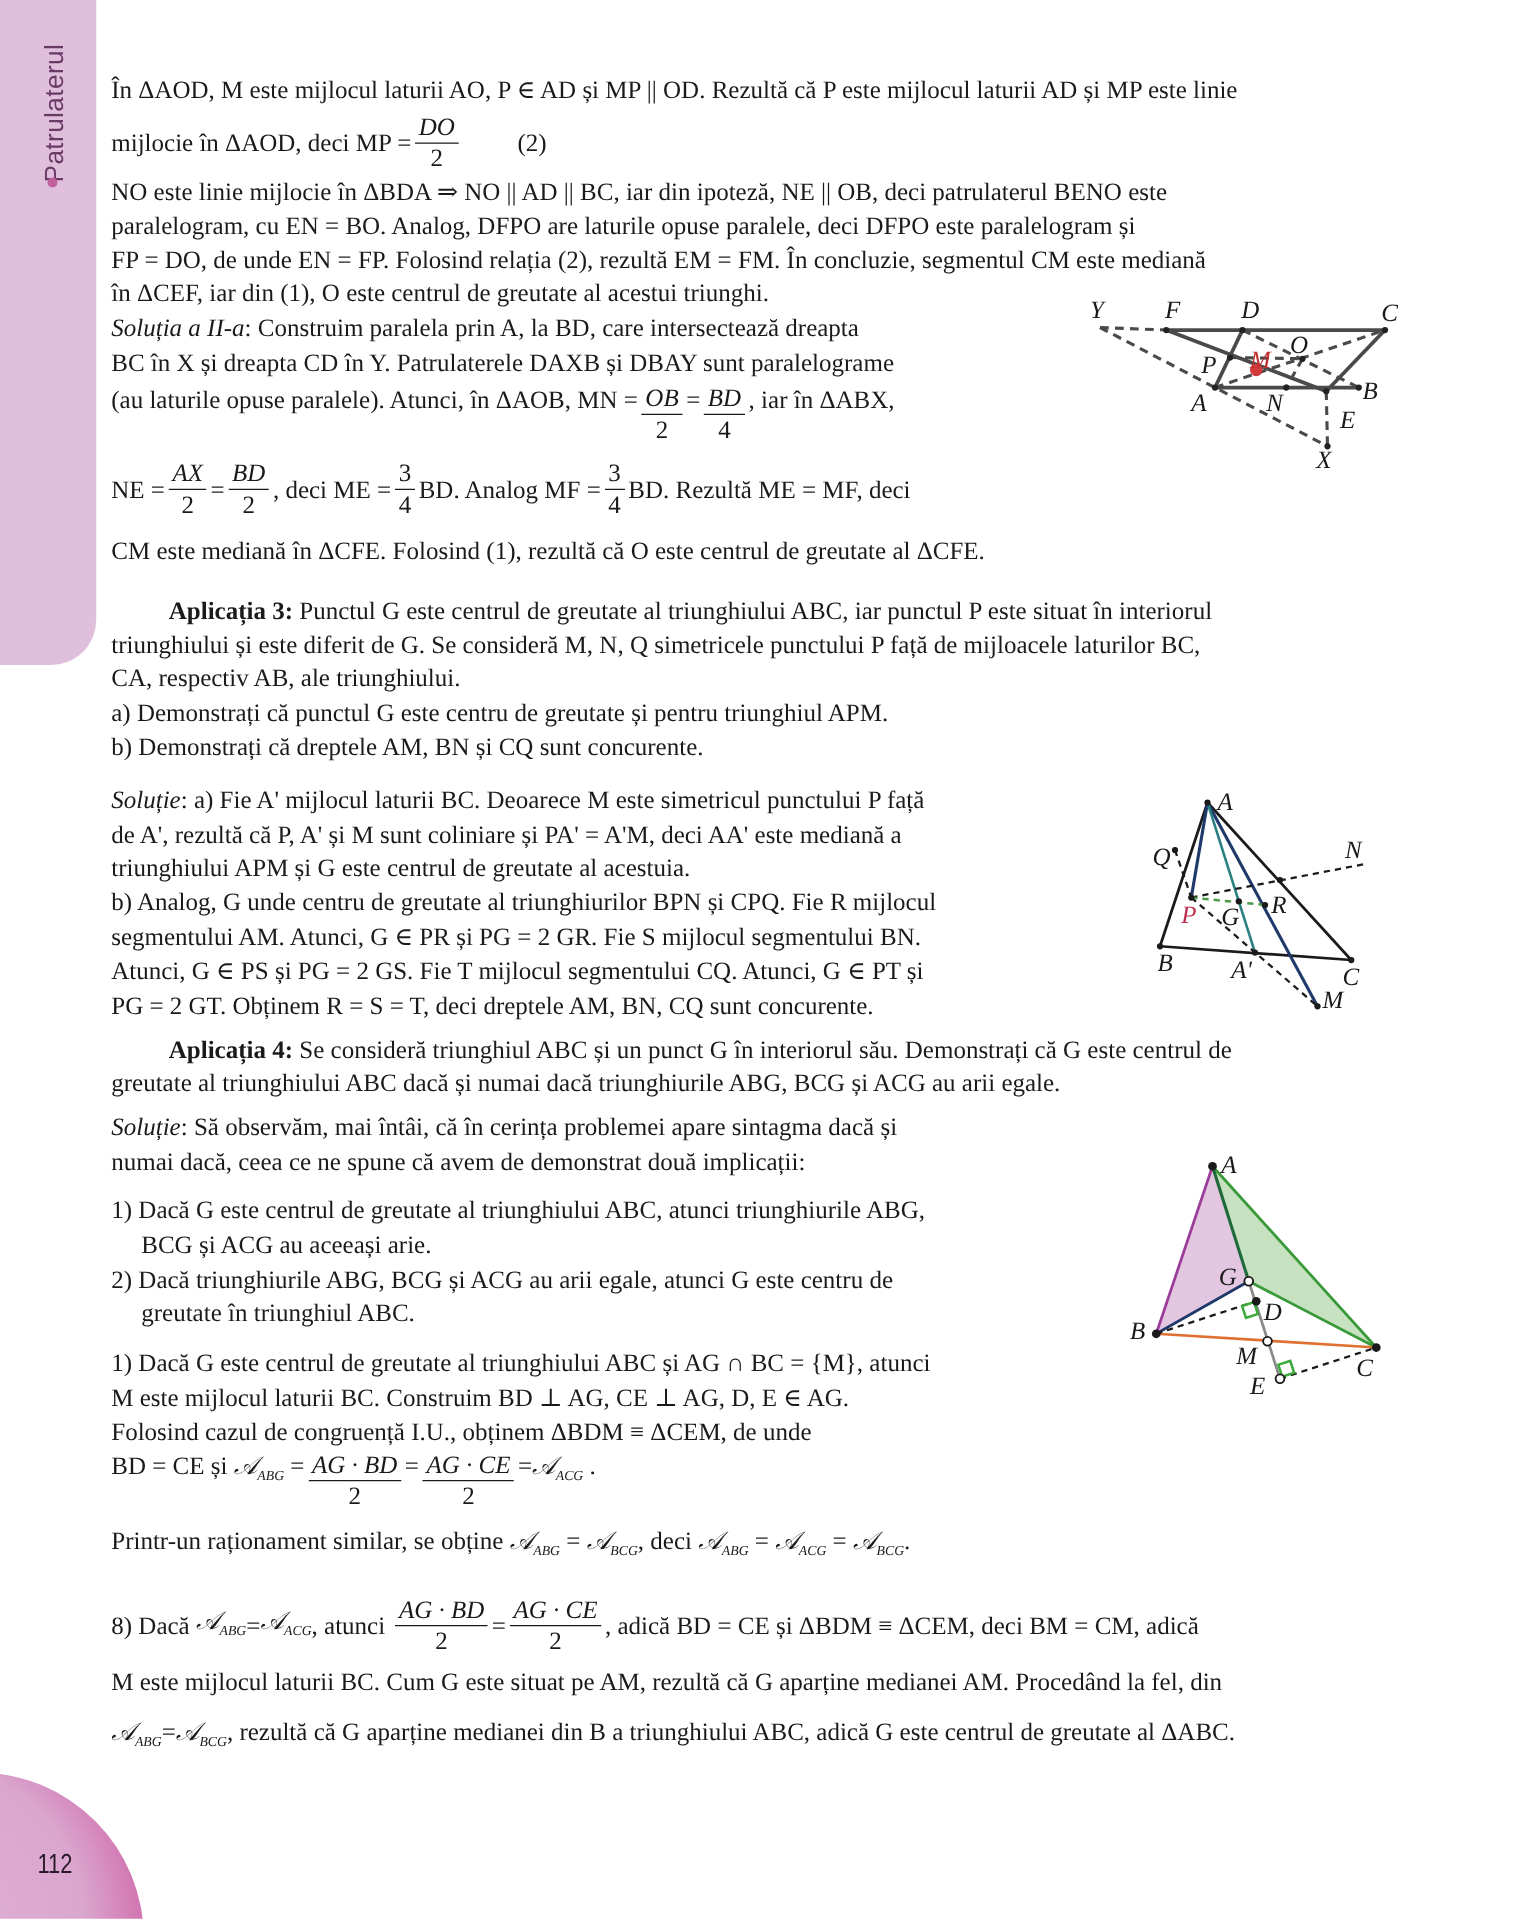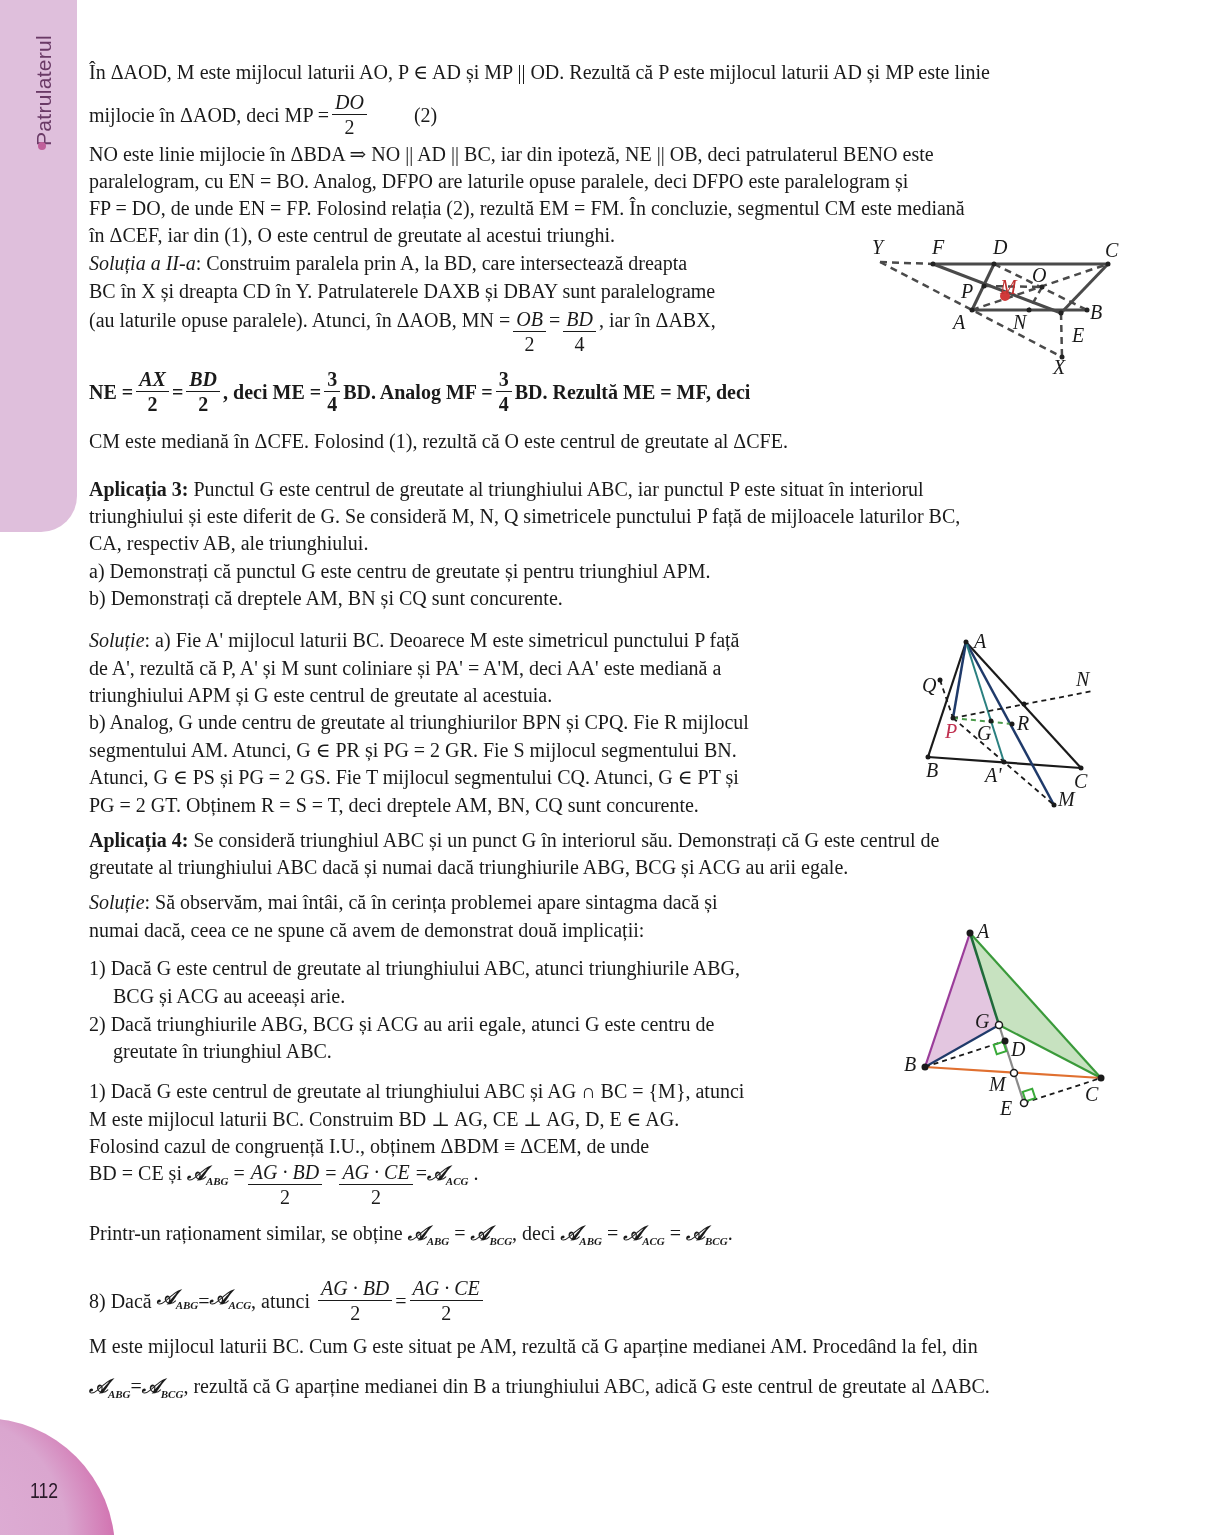--- a/index.html
+++ b/index.html
@@ -11,25 +11,25 @@
   .sidebar-label span.txt { position:absolute; left:0; top:0; transform-origin:0 0;
              transform: translate(8px, 96px) rotate(-90deg); font-family:"Liberation Sans", sans-serif;
              font-size:21px; color:#6a3a66; white-space:nowrap; letter-spacing:0.3px; }
   .sidebar-dot { position:absolute; left:38px; top:142px; width:8px; height:8px; border-radius:50%; background:#c0609b; }
   .corner { position:absolute; left:-150px; top:1418px; width:265px; height:265px; border-radius:50%;
             background: radial-gradient(circle at 35% 45%, #dfb0d6 0%, #daa6cf 55%, #d16fae 78%, #c9479c 90%); }
   .page-num { position:absolute; left:30px; top:1478px; font-family:"Liberation Sans", sans-serif;
               font-size:22px; color:#2a1a2a; transform:scaleX(0.8); transform-origin:left; }
   .line { position:absolute; left:89px; font-size:20px; line-height:26px; white-space:nowrap; }
   i { font-style:italic; }
-  b { font-weight:bold; }
+  b { font-weight:bold;margin-left:46px; }
   .frac { display:inline-block; vertical-align:middle; text-align:center; margin:0 3px; font-style:italic; }
   .frac .num { display:block; border-bottom:1.5px solid #1a1a1a; padding:0 3px; line-height:24px; }
   .frac .den { display:block; line-height:24px; font-style:normal; }
-  .area { font-style:italic; font-family:"Liberation Serif", serif;font-weight:bold; }
+  .area { font-style:italic; font-family:"Liberation Serif", serif; }
   .area sub { font-size:11px; font-style:italic; }
   .fig { position:absolute; }
   svg text { font-family:"Liberation Serif", serif; font-style:italic; font-size:20px; fill:#1a1a1a; }
 </style>
 </head>
 <body>
 
 <div class="sidebar"></div>
 <div class="sidebar-label">
   <span class="txt">Patrulaterul</span>
@@ -59,21 +59,21 @@
   <span class="frac">
       <span class="num">OB</span>
       <span class="den">2</span>
     </span>=
   <span class="frac">
       <span class="num">BD</span>
       <span class="den">4</span>
     </span>
   <span>, iar în ΔABX,</span>
 </div>
-<div class="line" style="top:367px; display:flex; align-items:center;font-weight:bold;">
+<div class="line" style="top:367px; display:flex; align-items:center;">
   <span>NE =</span>
   <span class="frac">
       <span class="num">AX</span>
       <span class="den">2</span>
     </span>=
   <span class="frac">
       <span class="num">BD</span>
       <span class="den">2</span>
     </span>
   <span>,  deci  ME =</span>
@@ -224,20 +224,21 @@
   <span class="area"><span>𝒜</span><sub>ABG</sub></span>=<span class="area"><span>𝒜</span><sub>ACG</sub></span>
   <span>, atunci</span>&nbsp;
   <span class="frac">
       <span class="num">AG · BD</span>
       <span class="den">2</span>
     </span>=
   <span class="frac">
       <span class="num">AG · CE</span>
       <span class="den">2</span>
     </span>
+  <span>,  adică BD = CE și ΔBDM ≡ ΔCEM, deci BM = CM, adică</span>
 </div>
 <div class="line" style="top:1333px">M este mijlocul laturii BC. Cum G este situat pe AM, rezultă că G aparține medianei AM. Procedând la fel, din</div>
 <div class="line" style="top:1373px">
   <span class="area"><span>𝒜</span><sub>ABG</sub></span>=<span class="area"><span>𝒜</span><sub>BCG</sub></span><span>, rezultă că G aparține medianei din B a triunghiului ABC, adică G este centrul de greutate al ΔABC.</span>
 </div>
 
 <svg class="fig" style="left:890px; top:910px" width="230" height="220">
   <polygon points="80,23 35,157 109,115" fill="#e3c6e0"></polygon>
   <polygon points="80,23 109,115 211,168" fill="#c7e2c0"></polygon>
   <line x1="80" y1="23" x2="35" y2="157" stroke="#9b3d9a" stroke-width="2.2"></line>

